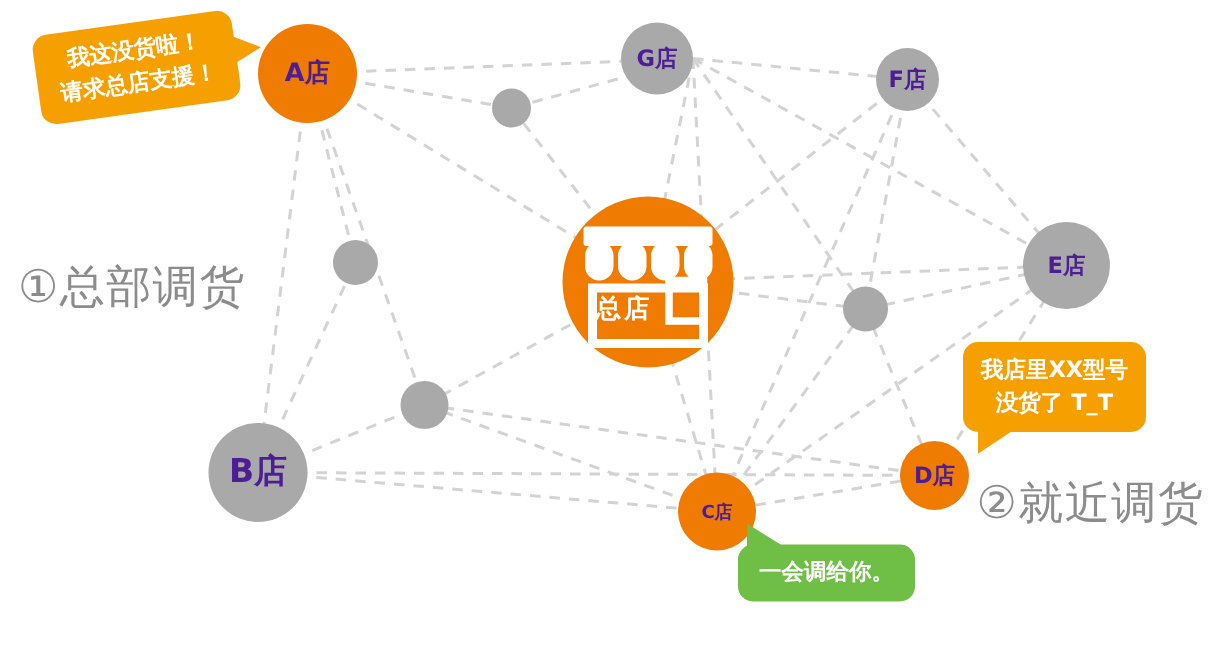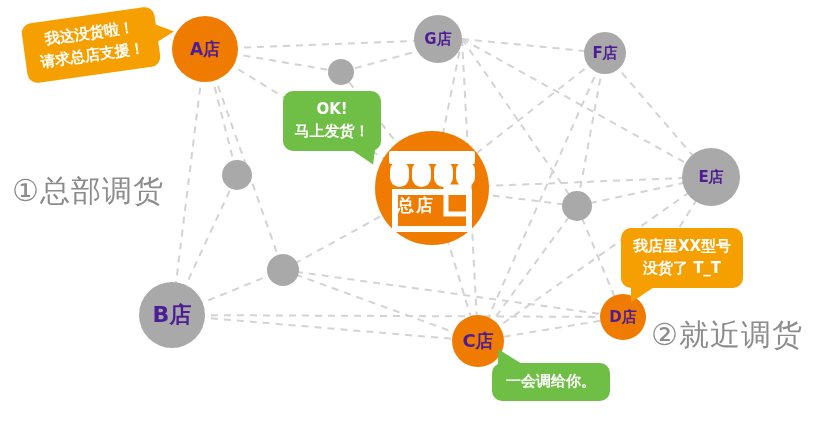--- a/index.html
+++ b/index.html
@@ -30,21 +30,21 @@
   .tail{ position:absolute; }
   .bubble.orange .tail{ background:var(--bubble-orange); }
   .bubble.green .tail{ background:var(--bubble-green); }
 
   .bubble-a{ left:24px; top:15px; width:134px; transform:rotate(-8deg); }
   .bubble-a .tail{ right:-17px; top:16px; width:22px; height:22px;
                    clip-path:polygon(0 0, 100% 55%, 0 100%); }
   .bubble-hq{ left:283px; top:91px; width:98px; }
   .bubble-hq .tail{ right:6px; bottom:-14px; width:24px; height:15px;
                     clip-path:polygon(0 0, 100% 0, 92% 100%); }
-  .bubble-d{ left:621px; top:228px; width:122px; }
+  .bubble-d{ left:642px; top:228px; width:122px; }
   .bubble-d .tail{ left:10px; bottom:-15px; width:24px; height:16px;
                    clip-path:polygon(0 0, 100% 0, 0 100%); }
   .bubble-c{ left:492px; top:363px; width:118px; }
   .bubble-c .tail{ left:6px; top:-14px; width:24px; height:15px;
                    clip-path:polygon(0 0, 0 100%, 100% 100%); }
 
   .step-label{ position:absolute; z-index:2; color:var(--label-gray);
                font-size:30px; letter-spacing:1px; white-space:nowrap; }
   .step-1{ left:12px; top:171px;text-align:center; }
   .step-2{ left:651px; top:315px; }
@@ -91,21 +91,21 @@
     </svg>
 
   <div>
       <div class="node orange" style="left: 172px; top: 16px; height: 66px; width: 66px;">
         <span class="nlabel" style="font-size: 17px;">A店</span>
       </div>
       <div class="node gray" style="left: 139px; top: 282px; height: 66px; width: 66px;">
         <span class="nlabel" style="font-size: 22px;">B店</span>
       </div>
       <div class="node orange" style="left: 452px; top: 315px; height: 52px; width: 52px;">
-        <span class="nlabel" style="font-size: 18px;">C店</span>
+        <span class="nlabel" style="font-size: 12px;">C店</span>
       </div>
       <div class="node orange" style="left: 600px; top: 294px; height: 46px; width: 46px;">
         <span class="nlabel" style="font-size: 15px;">D店</span>
       </div>
       <div class="node gray" style="left: 682px; top: 148px; height: 58px; width: 58px;">
         <span class="nlabel" style="font-size: 15px;">E店</span>
       </div>
       <div class="node gray" style="left: 584px; top: 32px; height: 42px; width: 42px;">
         <span class="nlabel" style="font-size: 15px;">F店</span>
       </div>
@@ -130,25 +130,20 @@
     </svg>
     <span class="hq-label">总店</span>
   </div>
 
   <div class="bubble orange bubble-a">
     <span class="line">我这没货啦！</span>
     <span class="line">请求总店支援！</span>
     <span class="tail"></span>
   </div>
 
-  <div class="bubble green bubble-hq">
-    <span class="line">OK!</span>
-    <span class="line">马上发货！</span>
-    <span class="tail"></span>
-  </div>
 
   <div class="bubble orange bubble-d">
     <span class="line">我店里XX型号</span>
     <span class="line">没货了 T_T</span>
     <span class="tail"></span>
   </div>
 
   <div class="bubble green bubble-c">
     <span class="line">一会调给你。</span>
     <span class="tail"></span>

